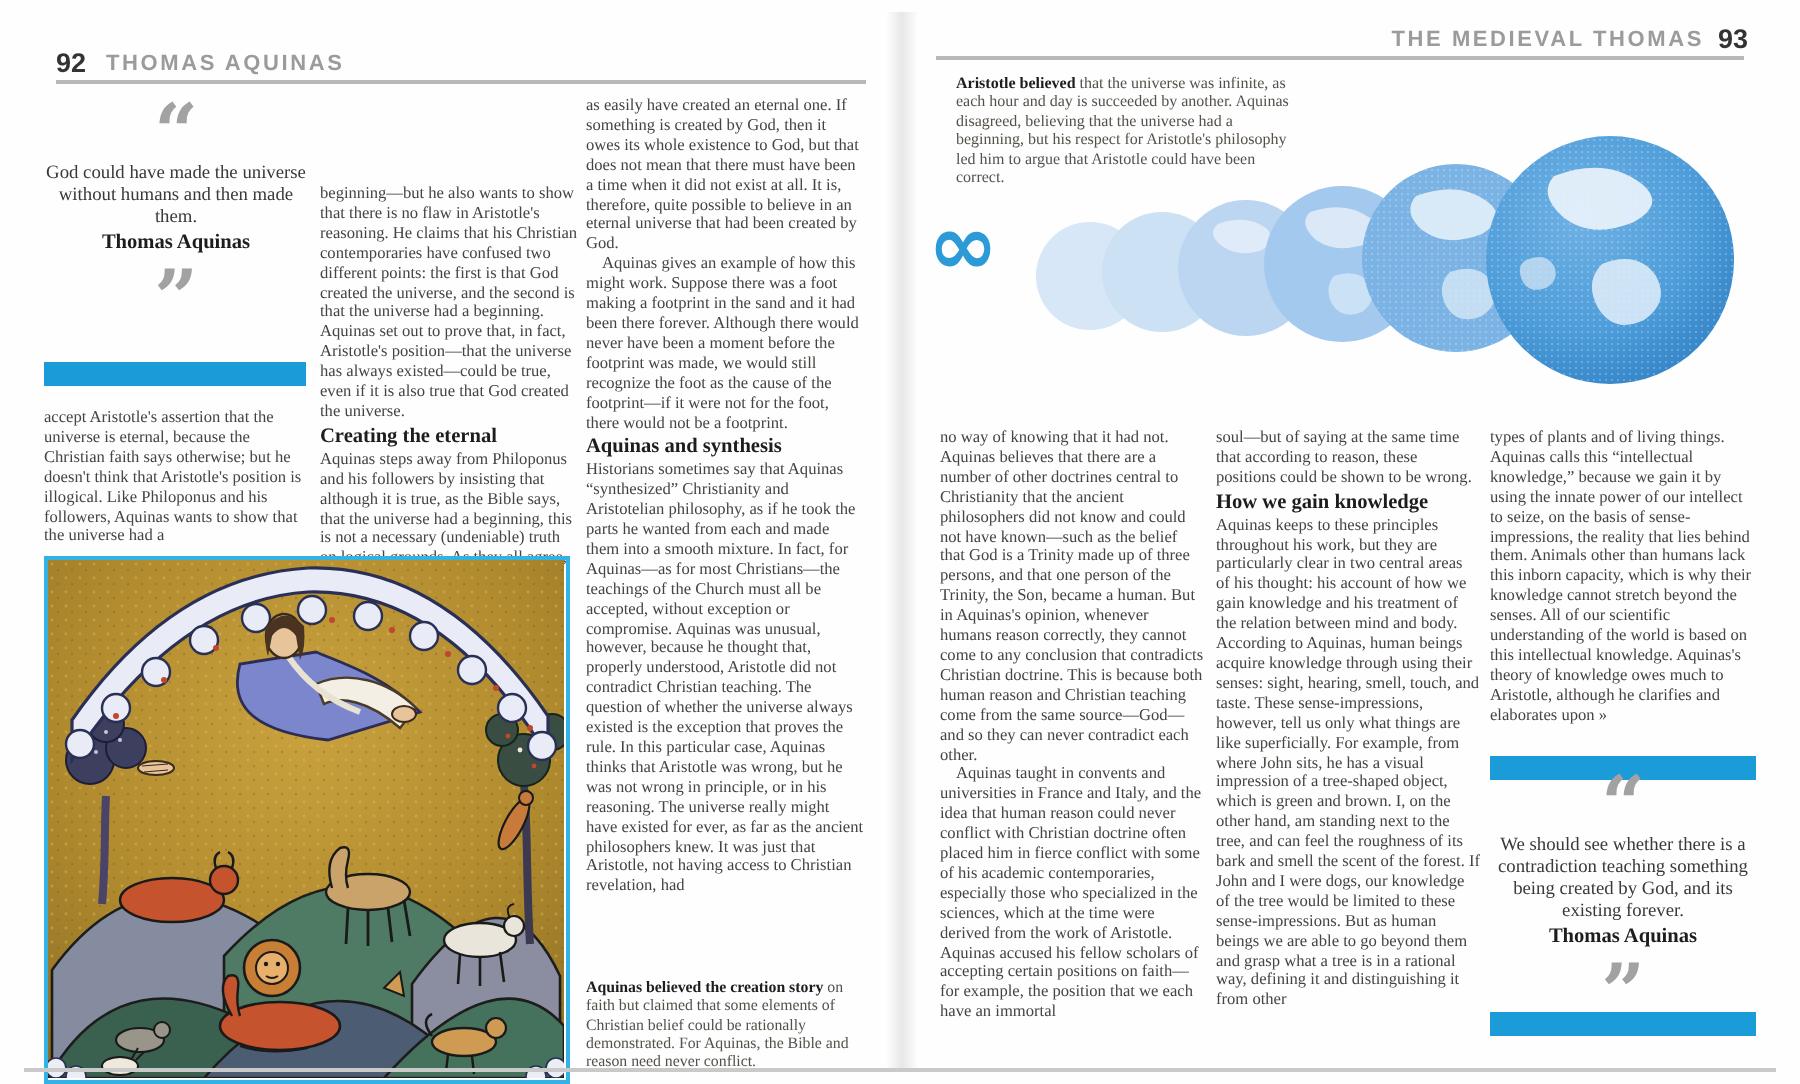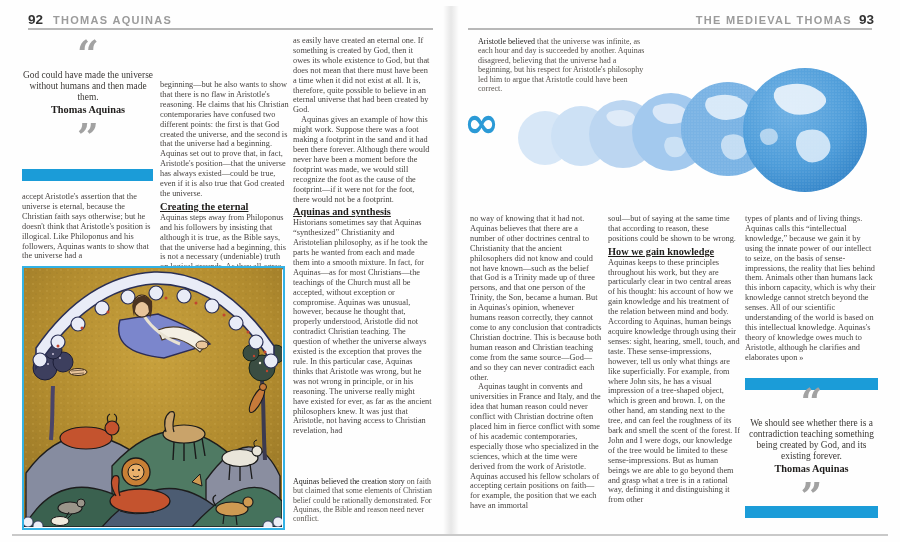--- a/index.html
+++ b/index.html
@@ -7,42 +7,42 @@
           font-family:"Liberation Serif", serif;color:#45413c;}
   .abs{position:absolute;}
   
   .folio{font-family:"Liberation Sans",sans-serif;font-weight:bold;font-size:13.5px;color:#333;}
   .rhead{font-family:"Liberation Sans",sans-serif;font-weight:bold;font-size:11px;letter-spacing:1.3px;color:#9b9b9b;}
   .headrule{height:1.5px;background:#b8b8b8;}
   
   .btxt{font-size:8.3px;line-height:9.9px;color:#474340;}
   .btxt p{margin:0;}
   .btxt p.indent{text-indent:8px;}
-  .subhead{font-size:10.3px;font-weight:bold;color:#1f1d1b;margin:3px 0 1px 0;text-decoration:underline;}
+  .subhead{font-size:10.3px;font-weight:bold;color:#1f1d1b;margin:3px 0 1px 0;}
   .clip{overflow:hidden;}
   
   .pq{text-align:center;}
   .qmark{font-family:"DejaVu Serif",serif;font-weight:bold;font-size:38px;line-height:20px;color:#a2a2a2;}
   .pqtext{font-size:9.4px;line-height:11px;color:#3b3835;margin-top:6px;text-align:center;}
   .pqattr{font-size:10.3px;font-weight:bold;color:#1f1d1b;margin-top:1px;}
   .bluebar{background:#1b9cd8;height:12px;}
   
   .cap{font-size:7.9px;line-height:9.3px;color:#55504a;background:#fefefe;}
-  .cap .lead{font-weight:normal;color:#1f1d1b;}
+  .cap .lead{font-weight:bold;color:#1f1d1b;}
   .gutter{background:linear-gradient(to right, rgba(0,0,0,0), rgba(0,0,0,0.09) 50%, rgba(0,0,0,0));}
   .pageedge{background:#c9c9c9;}
   .infinity{font-family:"DejaVu Sans",sans-serif;font-weight:bold;font-size:42px;color:#2b9ad6;line-height:42px;}
   .imgframe{border:2.5px solid #33b2e5;box-sizing:border-box;}
 </style>
 </head>
 <body>
 
 <div id="spread">
 
-  <div class="abs" style="left:0;top:0;width:450px;height:524px;">
+  <div class="abs" style="left:0;top:12px;width:450px;height:524px;">
 
     <div class="abs folio" style="left:28px;top:12px;">92</div>
     <div class="abs rhead" style="left:53px;top:14px;">THOMAS AQUINAS</div>
     <div class="abs headrule" style="left:28px;top:28px;width:405px;"></div>
 
     <div class="abs pq" style="left:22px;top:44px;width:132px;">
       <div class="qmark">“</div>
       <div class="pqtext">God could have made the universe without humans and then made them.</div>
       <div class="pqattr">Thomas Aquinas</div>
       <div class="qmark" style="margin-top:12px;">”</div>

